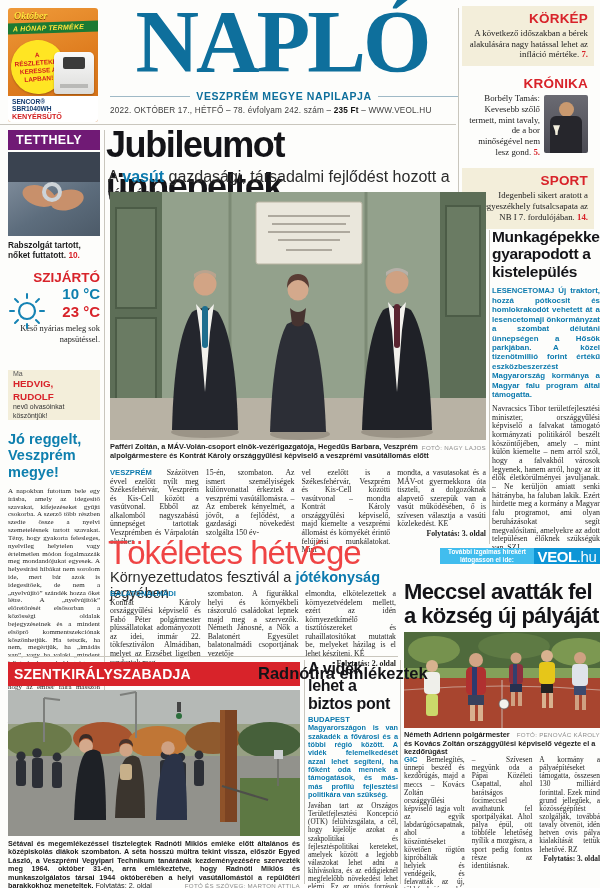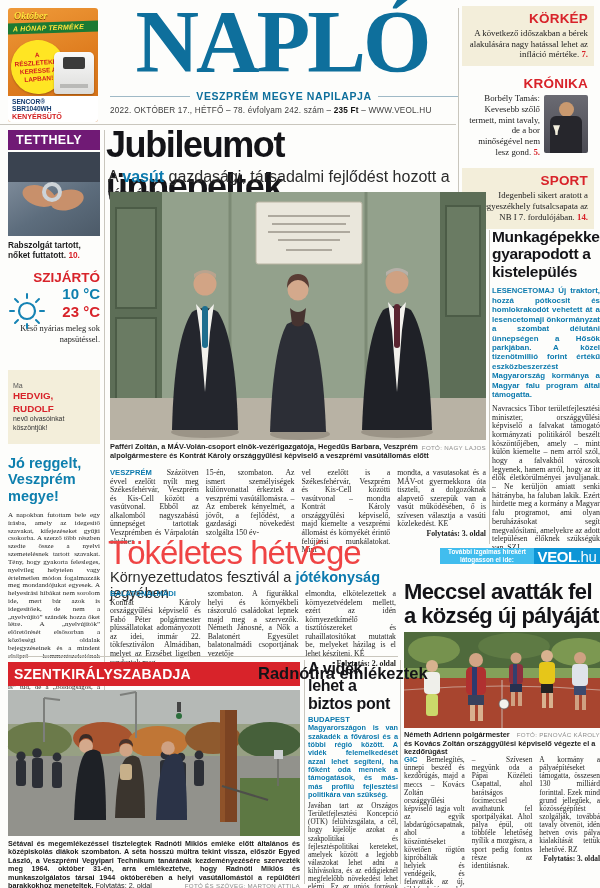--- a/index.html
+++ b/index.html
@@ -61,21 +61,21 @@
   .cuffs .h2{left:42px;top:38px;transform:rotate(-14deg)}
   .cuffs .ring{position:absolute;left:34px;top:30px;width:20px;height:20px;border:4px solid #cdd3d8;border-radius:50%}
   .lcap{font-size:8.3px;font-weight:bold;line-height:1.25;margin-top:4px}
   .pgred{color:#d8232a;font-weight:bold}
   .weather{position:relative;margin-top:9px;text-align:right;min-height:92px}
   .weather .wt{font-size:13.5px;font-weight:bold;color:#d8232a}
   .weather .lo{font-size:15px;font-weight:bold;color:#0e7fae;line-height:1.25}
   .weather .hi{font-size:15px;font-weight:bold;color:#d8232a;line-height:1.2}
   .weather .wd{font-family:"Liberation Serif",serif;font-size:8.4px;line-height:1.2;margin-top:3px;color:#222}
   .sun{position:absolute;left:0;top:22px}
-  .nameday{background:#f3eeda;padding:12px 5px;margin-top:8px;line-height:1.25}
+  .nameday{background:#f3eeda;padding:0 5px;margin-top:8px;line-height:1.25}
   .nameday .ma{font-size:7px;color:#555}
   .nameday .nm{font-size:9.8px;font-weight:bold;color:#d8232a}
   .nameday .sx{font-size:6.9px;color:#333}
   .greet{margin-top:11px;font-size:14.5px;line-height:1.12;font-weight:bold;color:#0e7fae}
   .opinion{margin-top:8px;font-family:"Liberation Serif",serif;font-size:7px;line-height:1.12;
     text-align:justify;color:#1f1f1f}
   .opauthor{margin-top:7px;font-size:7.4px;font-weight:bold;color:#6e6e6e;letter-spacing:.4px}
   .opmail{font-size:6.6px;color:#9a9a9a;border-bottom:1px solid #cfcfca;padding-bottom:3px}
   .barcode{margin-top:5px;background:#fff;padding:1px 0}
 

